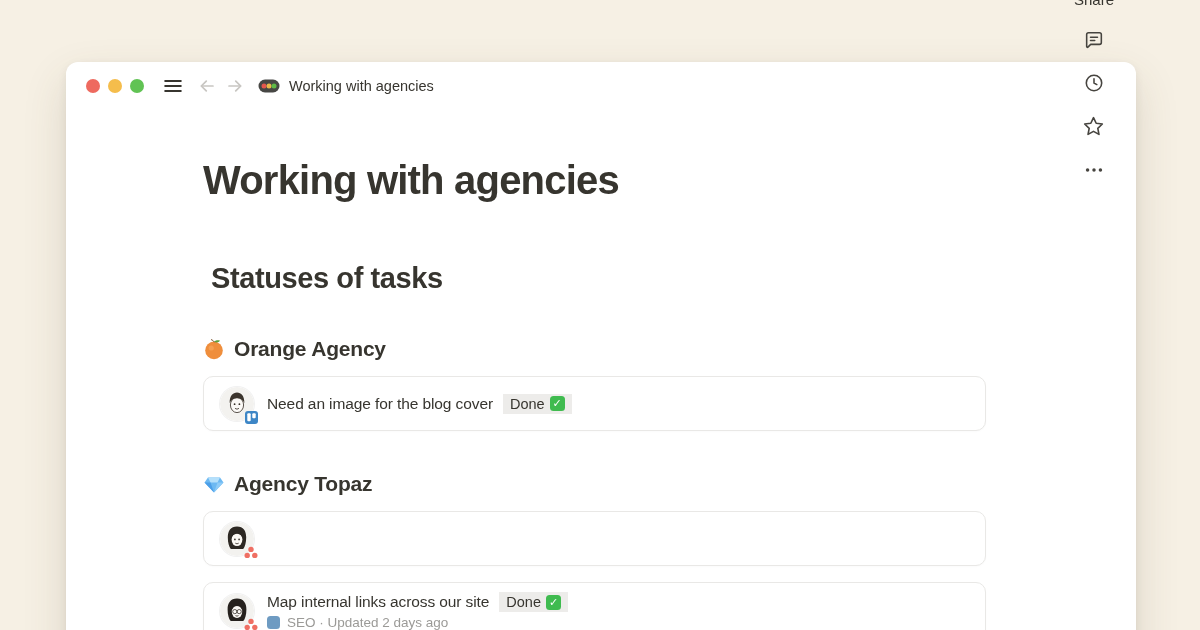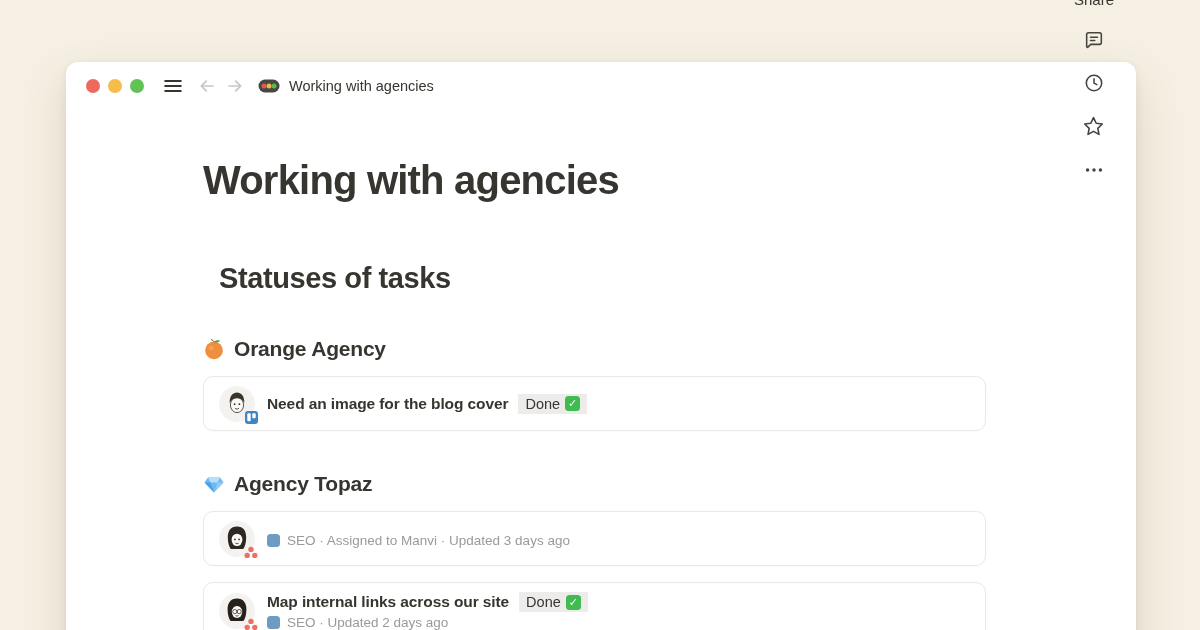--- a/index.html
+++ b/index.html
@@ -27,42 +27,42 @@
   .doc-title{font-size:14.5px;font-weight:500;color:#37352f;white-space:nowrap;}
   .tb-right{margin-left:auto;display:flex;align-items:center;gap:21px;flex-direction:column;}
   .share-btn{font-size:15px;font-weight:400;color:#37352f;font-family:inherit;}
   
   .content{padding:0 150px 0 137px;}
   h1.page-title{
     margin:46px 0 0;font-size:40px;line-height:48px;font-weight:700;
     letter-spacing:-0.8px;color:#37352f;
   }
   h2.section-heading{
-    margin:56px 16px 0;font-size:29px;line-height:36px;font-weight:700;
+    margin:56px 8px 0;font-size:29px;line-height:36px;font-weight:700;
     letter-spacing:-0.4px;color:#37352f;
   }
   .group-heading{
     margin:40px 0 0;display:flex;align-items:center;gap:9px;
     font-size:21px;line-height:26px;font-weight:700;letter-spacing:-0.2px;color:#37352f;
   }
   .group-emoji{display:inline-flex;width:22px;height:22px;}
   
   .card{
     margin-top:14px;display:flex;align-items:center;gap:13px;
     border:1px solid #e9e8e6;border-radius:10px;background:#fff;
     padding:9px 16px;min-height:35px;box-shadow:0 1px 2px rgba(0,0,0,.02);
     cursor:pointer;
   }
   .card.last{margin-top:16px;}
   .avatar-wrap{position:relative;width:34px;height:34px;flex:0 0 auto;}
   .avatar{display:block;width:34px;height:34px;border-radius:50%;overflow:hidden;box-shadow:0 0 0 1px rgba(0,0,0,.06);}
   .src-badge{position:absolute;right:-4px;bottom:-3px;display:flex;}
   .lines{min-width:0;}
   .line1{display:flex;align-items:center;gap:10px;white-space:nowrap;}
-  .task-title{font-size:15.5px;font-weight:700;color:#37352f;letter-spacing:-0.1px;}
+  .task-title{font-size:15.5px;font-weight:400;color:#37352f;letter-spacing:-0.1px;}
   .status-badge{
     display:inline-flex;align-items:center;gap:5px;background:#edecea;
     border-radius:0;padding:2px 7px;font-size:14.5px;color:#37352f;
   }
   .check-ic{
     display:inline-flex;align-items:center;justify-content:center;
     width:15px;height:15px;border-radius:3.5px;background:#3fbb4f;
     color:#fff;font-size:11px;font-weight:700;line-height:1;
   }
   .due{font-size:14.5px;color:#9b9a97;}
@@ -221,24 +221,20 @@
         </span>
         <span class="src-badge">
           <svg width="14" height="13" viewBox="0 0 14 13">
               <circle cx="7" cy="3.4" r="2.7" fill="#ef6f63"></circle>
               <circle cx="3.2" cy="9.4" r="2.7" fill="#ef6f63"></circle>
               <circle cx="10.8" cy="9.4" r="2.7" fill="#ef6f63"></circle>
             </svg>
         </span>
       </div>
       <div class="lines">
-        <div class="line2">
-          <span class="swatch"></span>
-          <span class="meta">SEO · Assigned to Manvi · Updated 3 days ago</span>
-        </div>
       </div>
     </div>
 
     <div class="card last">
       <div class="avatar-wrap">
         <span class="avatar">
           <svg width="34" height="34" viewBox="0 0 34 34">
               <circle cx="17" cy="17" r="17" fill="#f3f2ef"></circle>
               <path d="M17 4.6c-6.6 0-9.4 4.8-9.4 10.8 0 5.4 1.3 9.6 3.1 11.6h12.6c1.8-2 3.1-6.2 3.1-11.6 0-6-2.8-10.8-9.4-10.8z" fill="#26211d"></path>
               <ellipse cx="17" cy="17.8" rx="5.2" ry="6.2" fill="#fbf8f4"></ellipse>

